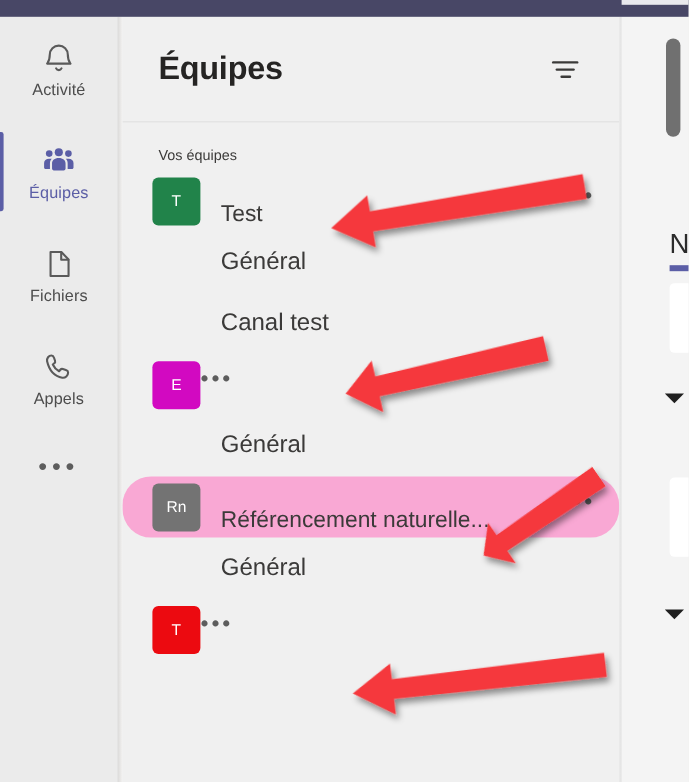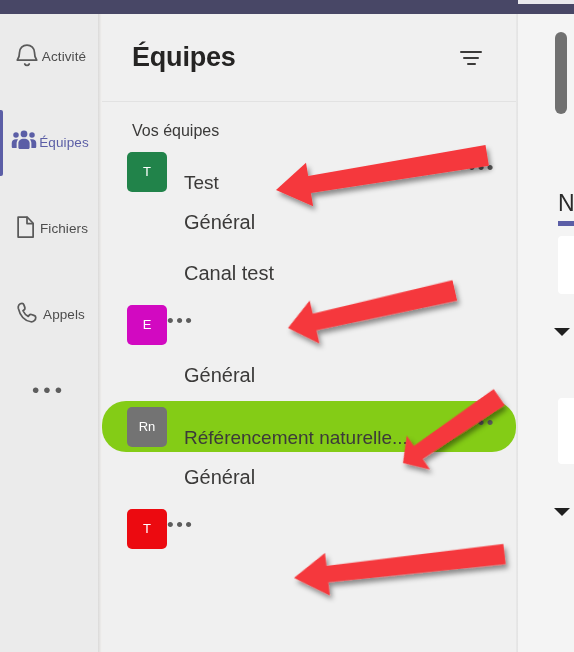--- a/index.html
+++ b/index.html
@@ -41,21 +41,21 @@
   .rail-shadow {
     position: absolute; top: 14px; left: 98px;
     width: 4px; height: 638px;
     background: linear-gradient(to right, rgba(0,0,0,0.10), rgba(0,0,0,0));
     z-index: 21;
     pointer-events: none;
   }
   .rail-item {
     position: relative;
     width: 98px; height: 86px;
-    display: flex; flex-direction: row;
+    display: flex; flex-direction: column;
     align-items: center; justify-content: center;
     color: #484644;
     cursor: pointer;
     user-select: none;
   }
   .rail-item .rail-icon {
     display: block;
     height: 30px;
     margin-bottom: 5px;
     color: #5a5a5a;
@@ -121,32 +121,32 @@
   }
   .filter-icon-lines i {
     display: block; height: 2px; background: #3b3a39; border-radius: 1px;
   }
   .filter-icon-lines i:nth-child(1) { width: 22px; }
   .filter-icon-lines i:nth-child(2) { width: 16px; }
   .filter-icon-lines i:nth-child(3) { width: 9px; }
 
   .section-label {
     padding: 20px 0 6px 30px;
-    font-size: 16px;
+    font-size: 12px;
     color: #3b3a39;
   }
 
   .team-row {
     position: relative;
     height: 51px;
     display: flex; align-items: center;
     padding-left: 25px; padding-right: 20px;
     cursor: pointer;
   }
-  .team-row.hovered { background: #84cc16; border-radius: 24px; }
+  .team-row.hovered { background: #f9a8d4; border-radius: 24px; }
   .avatar {
     width: 40px; height: 40px;
     border-radius: 5px;
     display: flex; align-items: center; justify-content: center;
     color: #ffffff;
     font-size: 13px;
     flex: 0 0 auto;
   }
   .team-name {
     margin-left: 17px;

